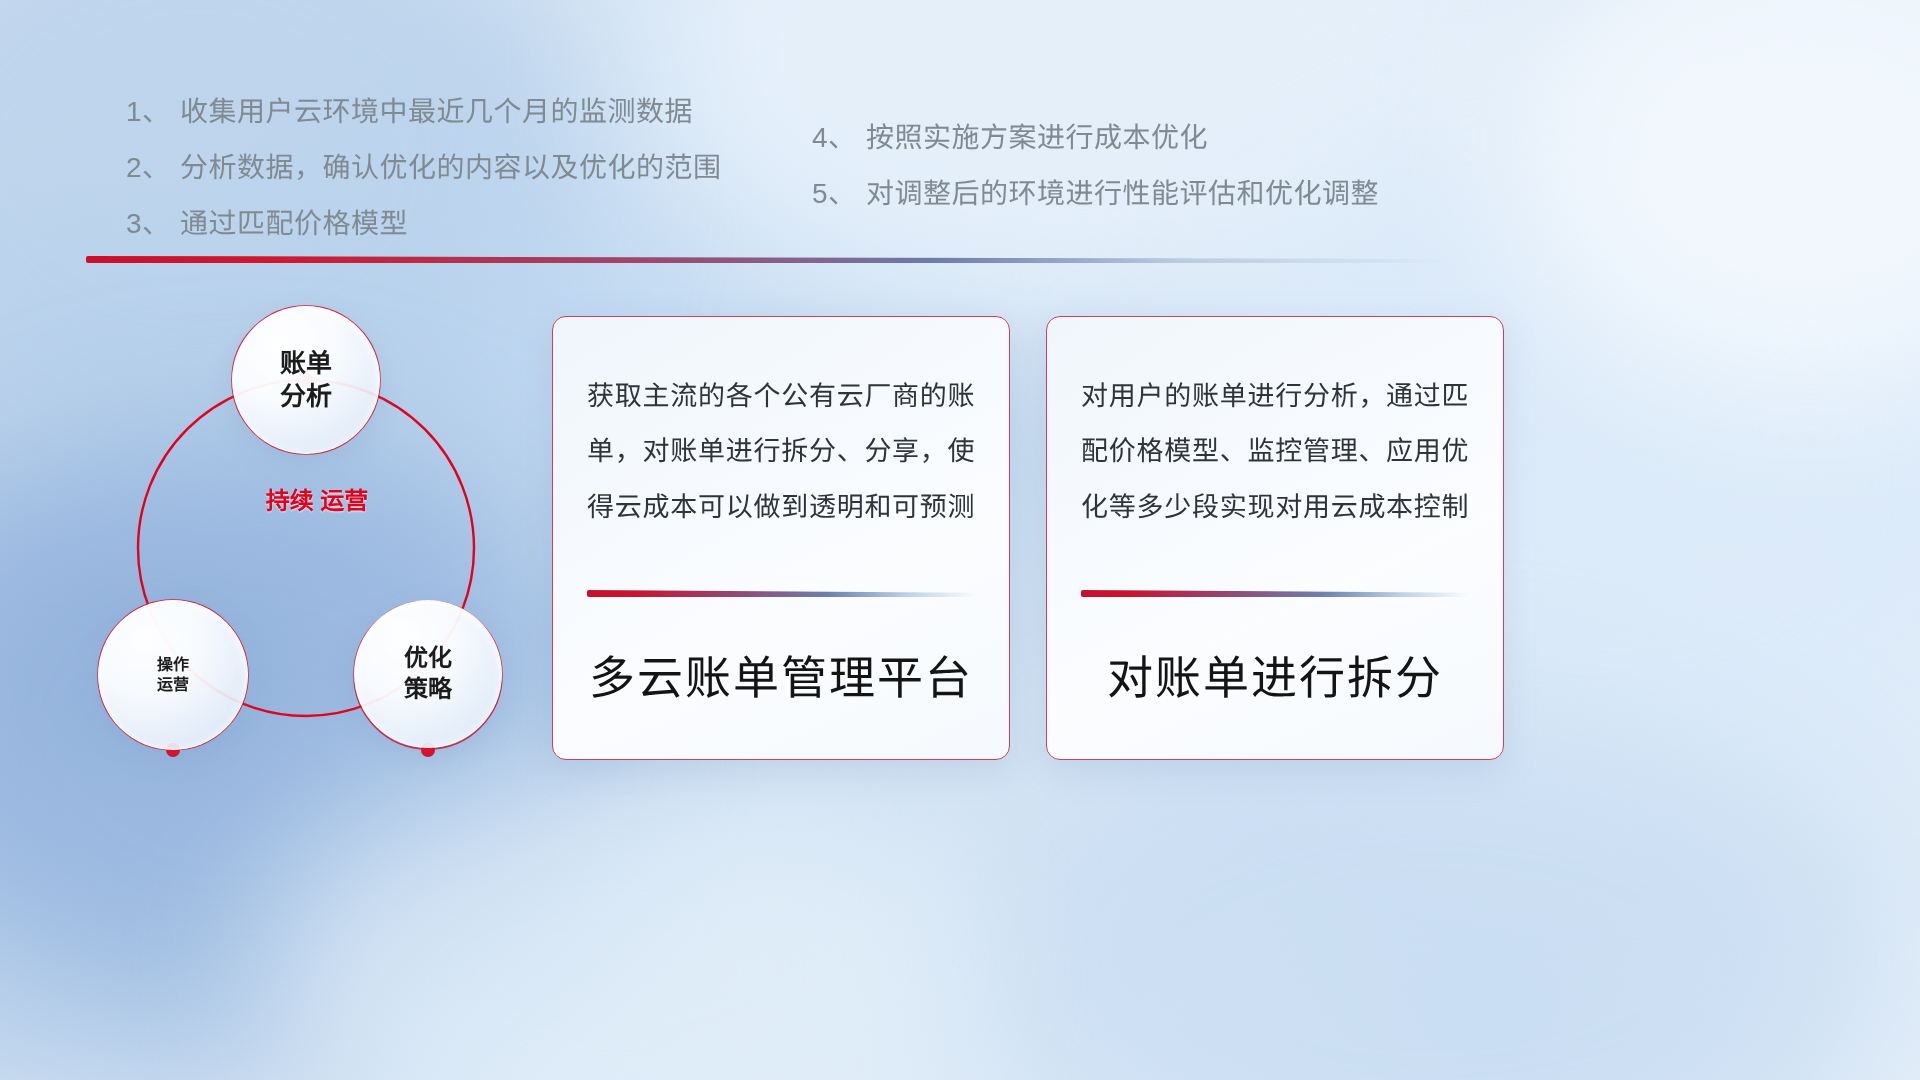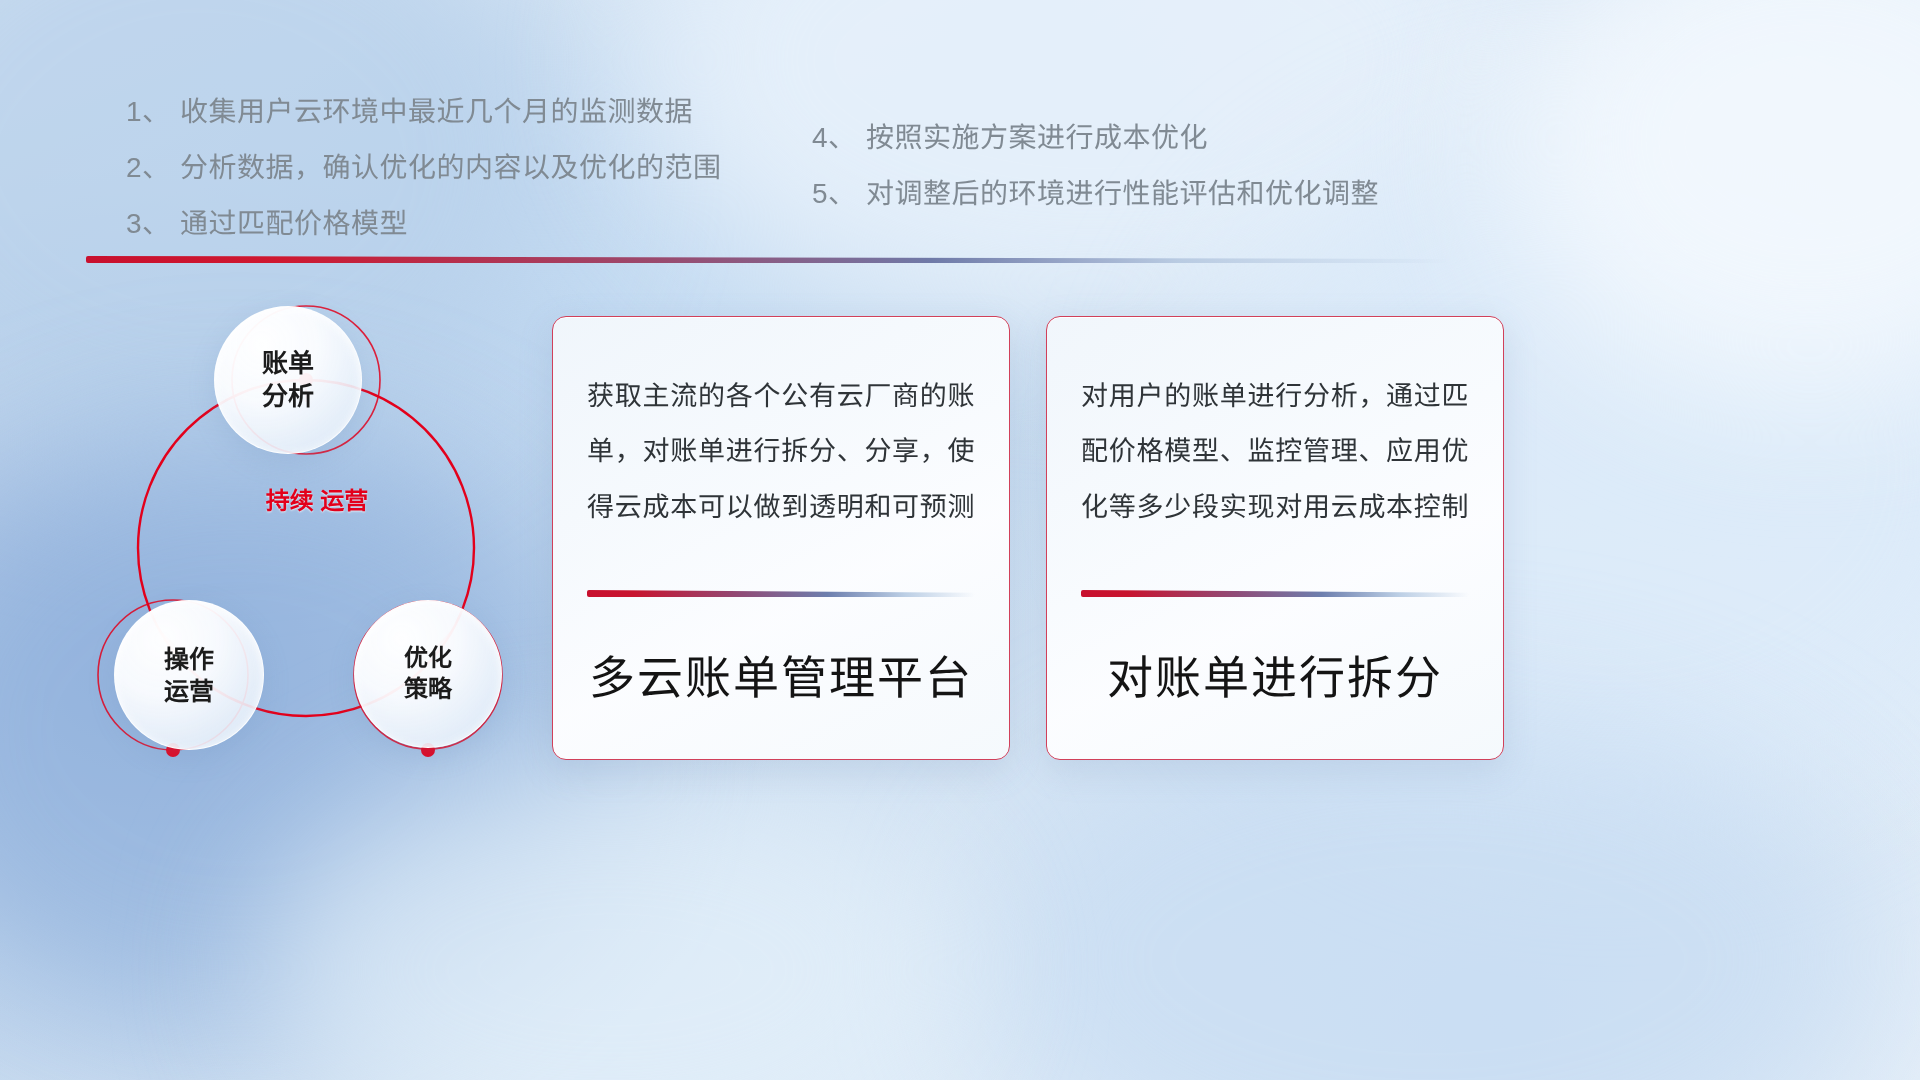--- a/index.html
+++ b/index.html
@@ -54,22 +54,22 @@
   .bubble{
     position:absolute; border-radius:50%;
     background:
       radial-gradient(circle at 32% 26%, rgba(255,255,255,0.99) 0%, rgba(252,253,255,0.95) 38%, rgba(236,243,251,0.9) 70%, rgba(222,234,247,0.86) 100%);
     border:1px solid rgba(255,255,255,0.9);
     box-shadow:0 8px 26px rgba(120,150,190,0.22), inset 0 2px 10px rgba(255,255,255,0.9);
     display:flex; flex-direction:column; align-items:center; justify-content:center;
     color:#1c1c1c; font-weight:bold; text-align:center;
   }
   .bubble span{ display:block; line-height:1.28; }
-  .bub-top{ left:128px; top:16px;  width:148px; height:148px; font-size:26px; }
-  .bub-left{ left:28px;  top:310px; width:150px; height:150px; font-size:25px; }
+  .bub-top{ left:146px; top:16px;  width:148px; height:148px; font-size:26px; }
+  .bub-left{ left:12px;  top:310px; width:150px; height:150px; font-size:16px; }
   .bub-right{ left:268px; top:310px; width:148px; height:148px; font-size:24px; }
   .center-label{
     position:absolute; left:168px; top:196px; width:126px;
     text-align:center; color:#e3001b; font-weight:bold; font-size:24px; line-height:1.25;
     text-shadow:0 1px 2px rgba(255,255,255,0.7);
   }
 
   
   .card{
     position:absolute; top:316px; width:458px; height:444px; z-index:6;

